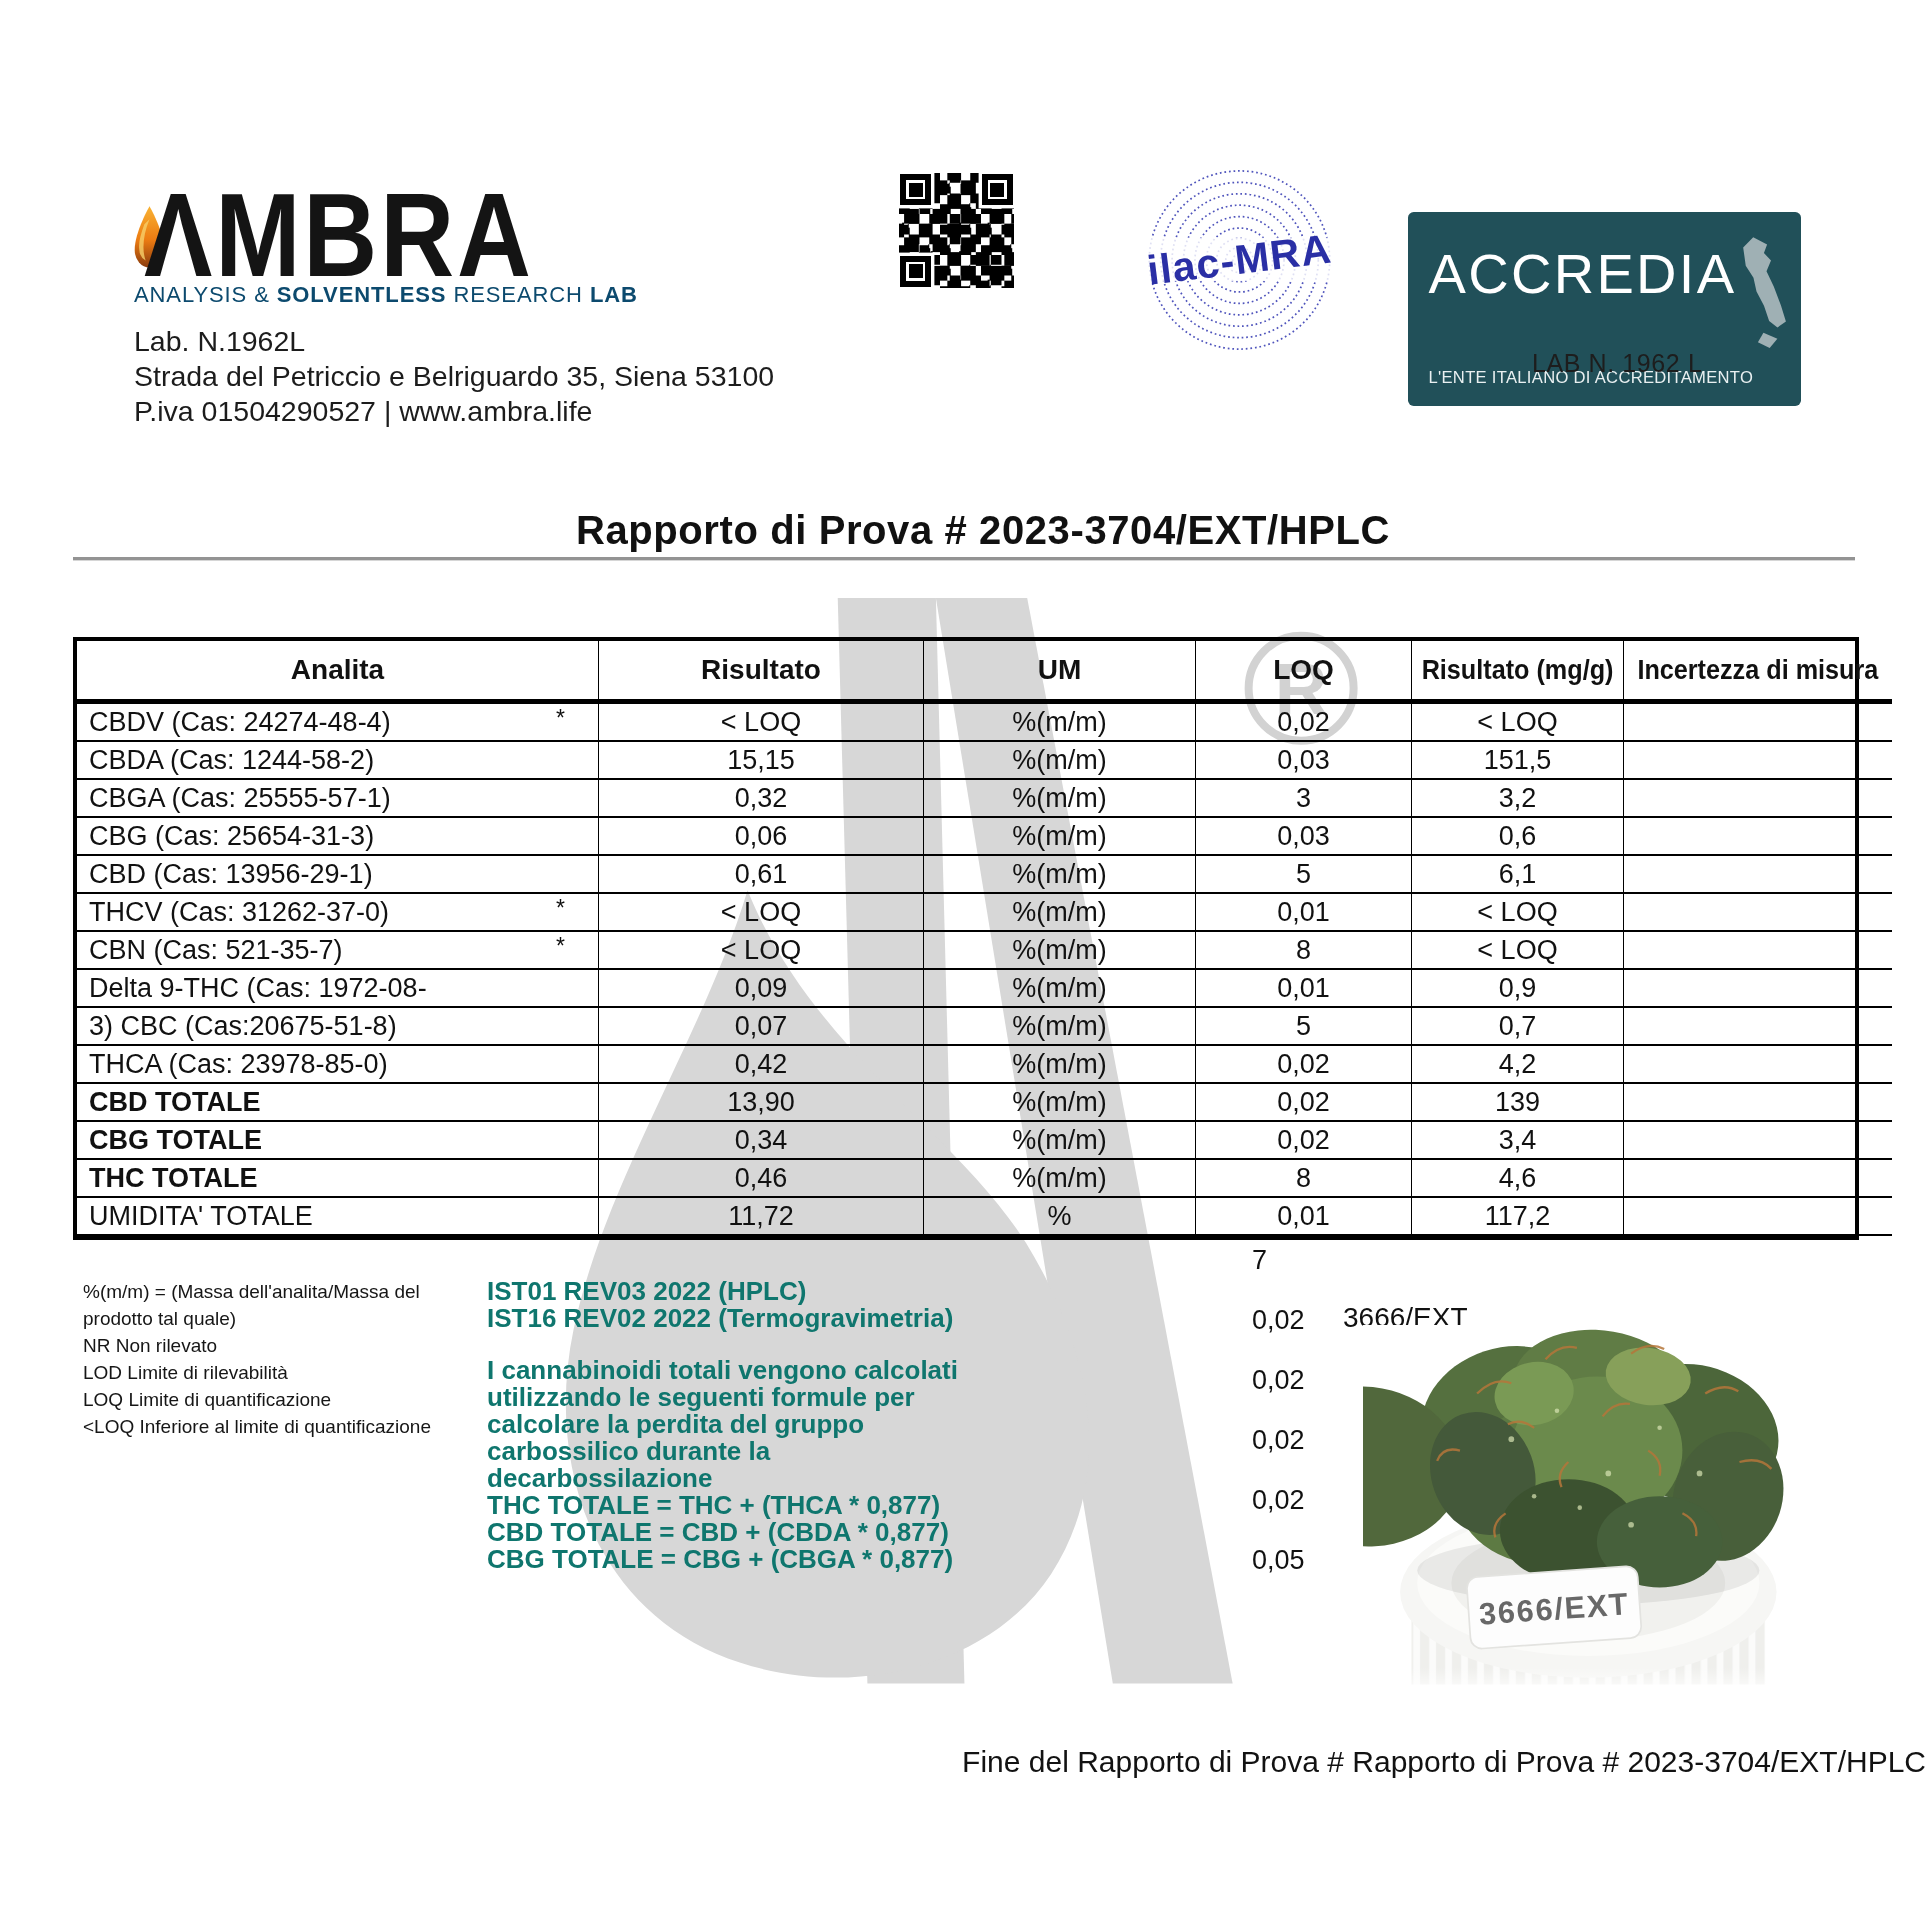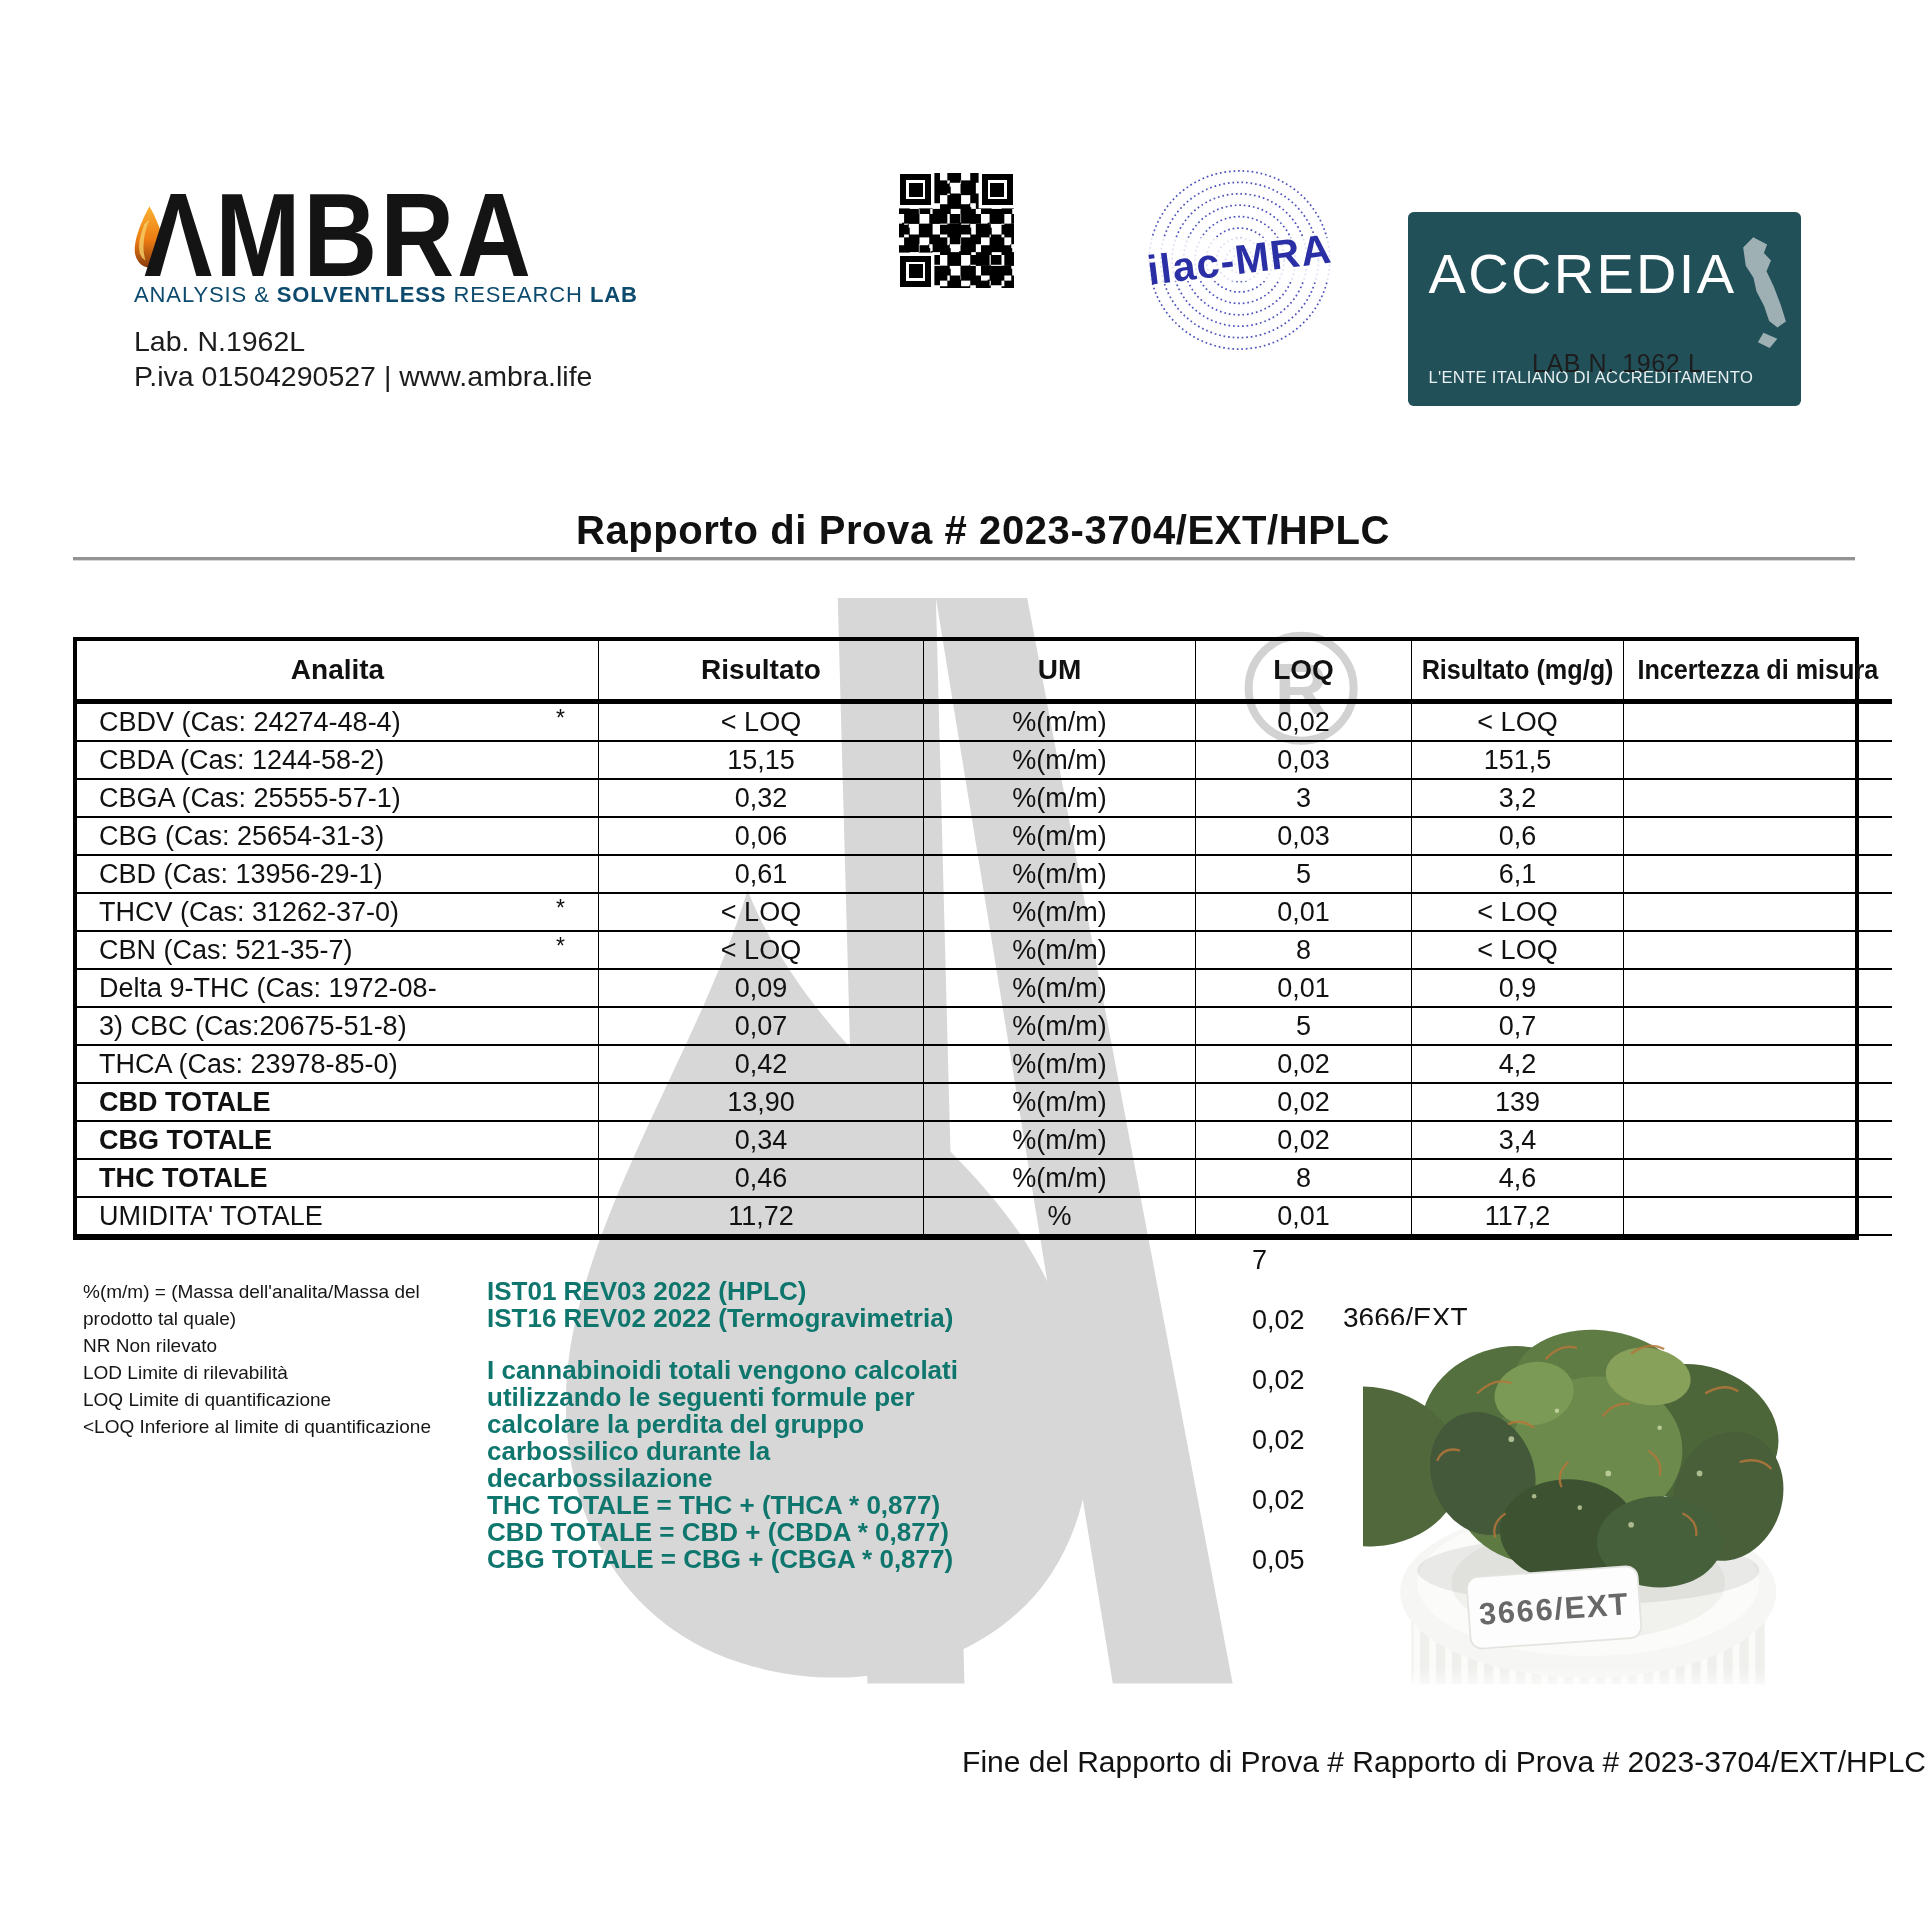--- a/index.html
+++ b/index.html
@@ -50,21 +50,21 @@
   
   #results-table{left:73px;top:637px;width:1786px;border:4px solid #000;box-sizing:border-box;z-index:1;
     display:grid;grid-template-columns:522px 325px 272px 216px 212px 1fr;background:transparent}
   .th{height:63px;box-sizing:border-box;border-right:1.7px solid #000;border-bottom:5.1px solid #000;
     display:flex;align-items:center;justify-content:center;font-size:28px;font-weight:700;white-space:nowrap}
   .th:nth-child(6n){border-right:none}
   .th.cond{transform:none}
   .th.cond > span{display:inline-block;transform:scaleX(.9)}
   .td{height:38px;box-sizing:border-box;border-right:1.7px solid #000;border-bottom:2.9px solid #000;
     display:flex;align-items:center;justify-content:center;font-size:27px;white-space:nowrap;background:transparent}
-  .td.c-analita{justify-content:flex-start;padding-left:22px;position:relative}
+  .td.c-analita{justify-content:flex-start;padding-left:12px;position:relative}
   .td:nth-child(6n){border-right:none}
   .bold-label{font-weight:700}
   .star{position:absolute;right:33px;top:1.1px;font-size:23px}
 
   
   #stray-values{left:1252px;top:1245px;font-size:27px;z-index:1}
   #stray-values div{height:60px}
   #sample-code{left:1343px;top:1302px;font-size:28px;z-index:1}
 
   
@@ -113,20 +113,21 @@
   <path d="M30,2 C30,2 7,42 7,70 a23,27 0 0 0 46,0 C53,42 30,2 30,2 Z" fill="url(#dropg)"></path>
   <path d="M22,30 C16,46 13,58 14,68 a16,20 0 0 0 10,18 C18,70 20,46 30,22 Z" fill="#f6cf6a" opacity=".8"></path>
 </svg>
 
 <div id="brand-word" class="abs"><span>Λ</span><span>MBRA</span></div>
 
 <div id="brand-sub" class="abs"><span>ANALYSIS &amp; </span><b>SOLVENTLESS</b><span> RESEARCH </span><b>LAB</b></div>
 
 <div id="address" class="abs">
     <div>Lab. N.1962L</div>
+    <div>Strada del Petriccio e Belriguardo 35, Siena 53100</div>
     <div>P.iva 01504290527 | www.ambra.life</div>
   </div>
 
 <div id="qr" class="abs">
   <div class="finder f-tl"></div>
   <div class="finder f-tr"></div>
   <div class="finder f-bl"></div>
 </div>
 
 <svg id="ilac" class="abs" viewBox="0 0 338 322" xmlns="http://www.w3.org/2000/svg">

